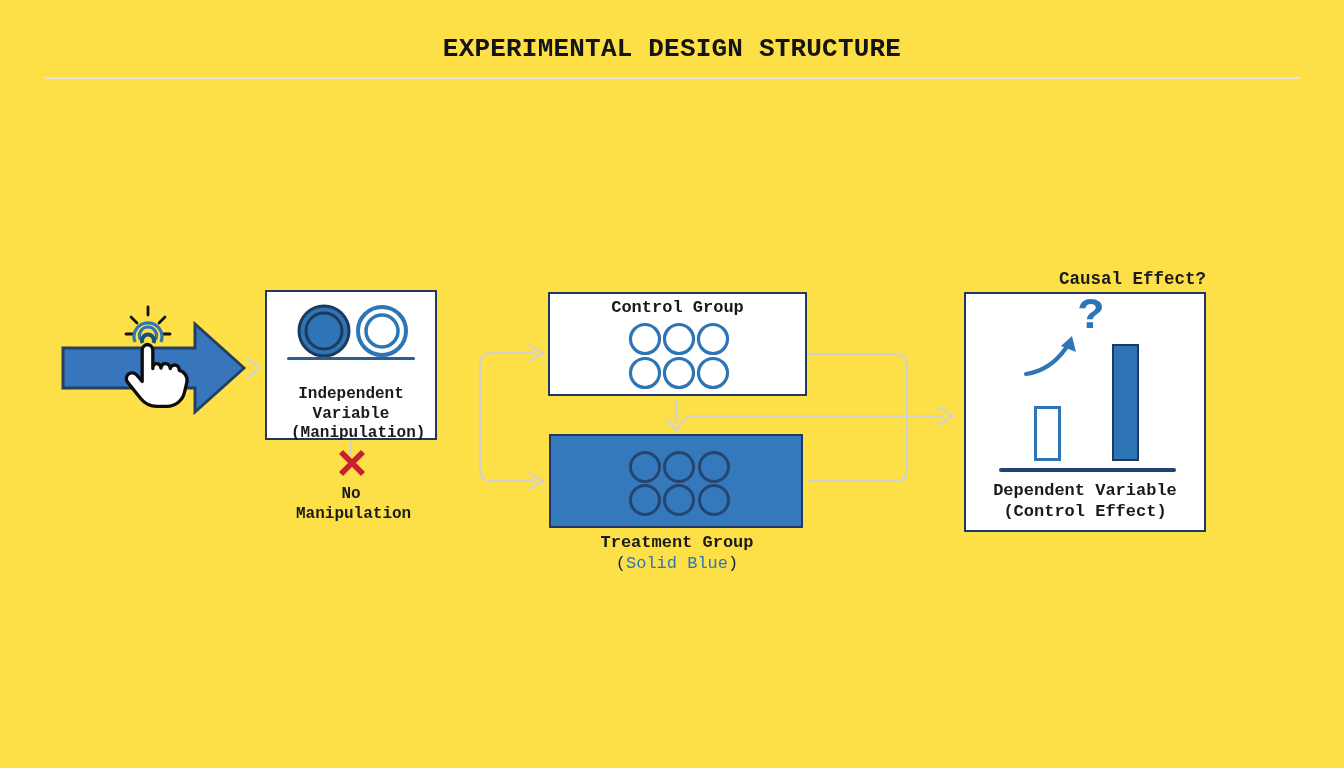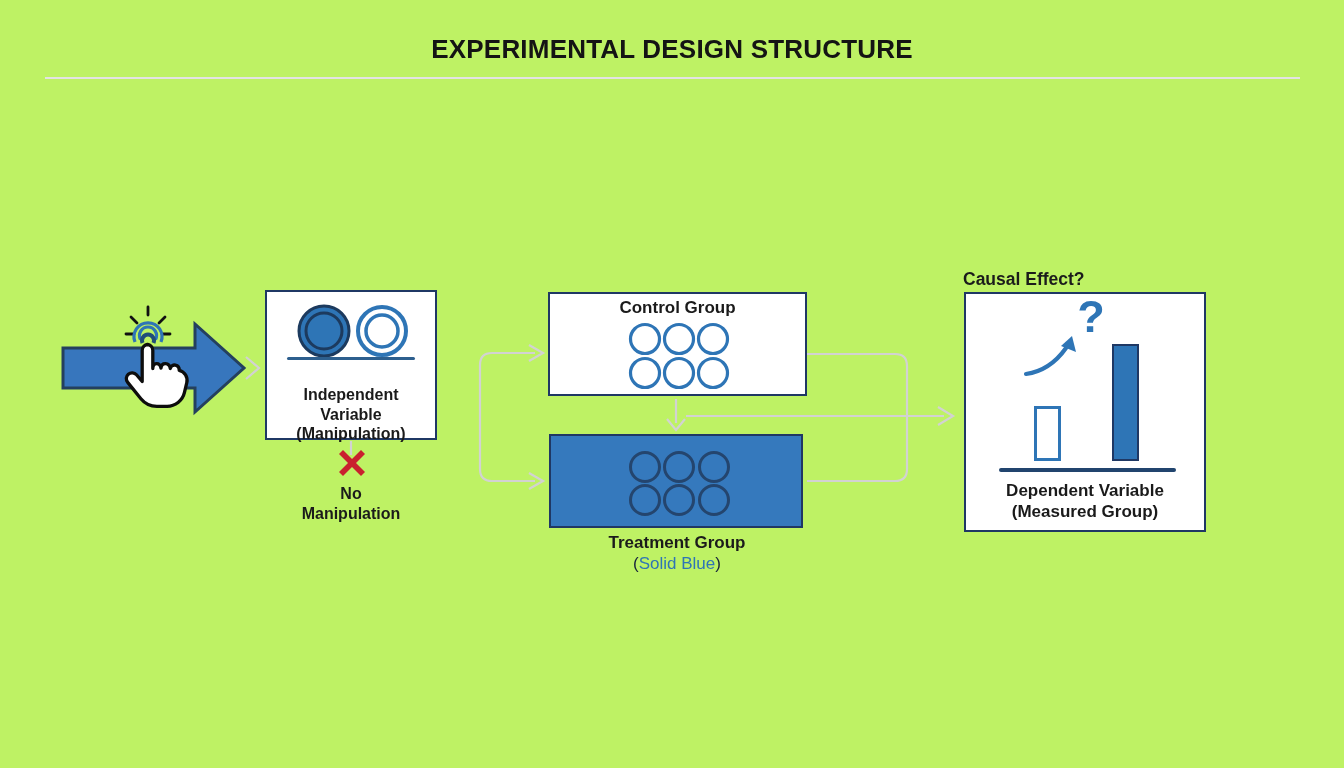--- a/index.html
+++ b/index.html
@@ -1,17 +1,17 @@
 <!DOCTYPE html>
 <html><head>
 <meta charset="utf-8">
 <style>
   html,body{margin:0;padding:0;background:#fff;}
-  #page{position:relative;width:1344px;height:768px;background:#bef264;overflow:hidden;
-        font-family:Liberation Sans, sans-serif;color:#1b1b1b;}
+  #page{position:relative;width:1344px;height:768px;background:#fde047;overflow:hidden;
+        font-family:Liberation Mono, monospace;color:#1b1b1b;}
   .abs{position:absolute;}
   #title{top:34px;left:0;width:100%;text-align:center;font-size:26px;font-weight:bold;
          letter-spacing:.2px;color:#141414;}
   #title-divider{top:77px;left:45px;width:1255px;height:2px;background:#e3e3e3;}
   svg{display:block;}
   .box{position:absolute;background:#fff;border:2.5px solid #1f3864;box-sizing:border-box;}
   
   #iv-box{left:265px;top:290px;width:172px;height:150px;}
   #iv-divider{left:20px;top:65px;width:128px;height:3px;background:#2d5f8e;border-radius:2px;}
   .boxlabel{position:absolute;left:0;width:100%;text-align:center;font-weight:bold;
@@ -22,21 +22,21 @@
   #no-manip .wrapblock{width:110px;margin:12px auto;}
   
   #control-box{left:548px;top:292px;width:259px;height:104px;}
   #control-label{top:4px;font-size:17px;}
   #treatment-box{left:549px;top:434px;width:254px;height:94px;background:#3579bd;}
   #treatment-label{left:552px;top:533px;width:250px;text-align:center;font-weight:bold;font-size:17px;}
   #treatment-caption{left:552px;top:554px;width:250px;text-align:center;font-size:17px;font-weight:400;}
   #treatment-caption .paren{color:#17233d;}
   #treatment-caption .blue{color:#2e75b6;}
   
-  #causal-label{left:963px;top:269px;width:243px;text-align:left;font-weight:bold;font-size:17.5px;}
+  #causal-label{left:963px;top:269px;width:243px;text-align:right;font-weight:bold;font-size:17.5px;}
   #outcome-box{left:964px;top:292px;width:242px;height:240px;}
   #question-mark{left:104px;top:0px;width:42px;text-align:center;color:#2e75b6;
                  font-weight:bold;font-size:45px;line-height:1;}
   #bar-outline{left:68px;top:112px;width:27px;height:55px;background:#fff;border:3px solid #2e75b6;box-sizing:border-box;}
   #bar-solid{left:146px;top:50px;width:27px;height:117px;background:#2e75b6;border:2px solid #1f3864;box-sizing:border-box;}
   #baseline{left:33px;top:174px;width:177px;height:3.5px;background:#21446e;border-radius:2px;}
   #dv-label{top:187px;font-size:17px;}
   #connector-layer{left:0;top:0;pointer-events:none;}
 </style>
 </head>
@@ -152,17 +152,17 @@
     <div class="abs" id="question-mark">?</div>
     <svg class="abs" style="left:52px;top:34px;" width="70" height="56" viewBox="0 0 70 56">
       <path d="M8,46 C22,44 36,37 48,20" fill="none" stroke="#2e75b6" stroke-width="4.2" stroke-linecap="round"></path>
       <polygon points="54,8 58,24 43,18" fill="#2e75b6"></polygon>
     </svg>
     <div class="abs" id="bar-outline"></div>
     <div class="abs" id="bar-solid"></div>
     <div class="abs" id="baseline"></div>
     <div class="boxlabel" id="dv-label">
       <span>Dependent Variable</span><br>
-      <span>(Measured Group)</span>
+      <span>(Control Effect)</span>
     </div>
   </div>
 
 </div>
 
 </body></html>

